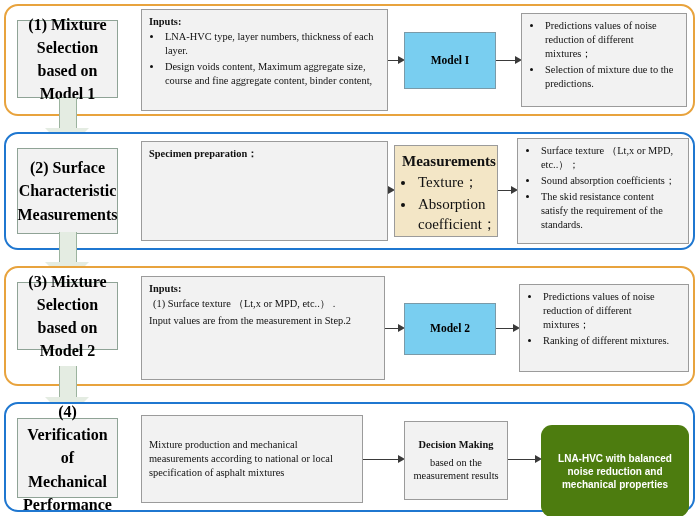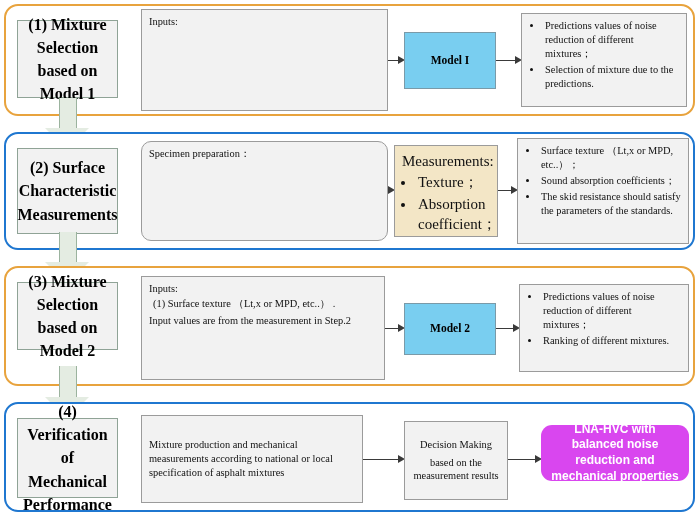--- a/index.html
+++ b/index.html
@@ -54,34 +54,34 @@
     position:absolute;
     background:#f2f2f2;
     border:1px solid #9b9b9b;
     box-sizing:border-box;
     padding:5px 7px;
     font-size:10.4px;
     line-height:1.34;
     color:#111;
     overflow:hidden;
   }
-  .cbox .hd{font-weight:normal;display:block;margin-bottom:1px;}
+  .cbox .hd{font-weight:bold;display:block;margin-bottom:1px;}
   .cbox ul{margin:0;padding:0 0 0 14px;list-style:disc;}
   .cbox ul li{margin:0 0 2px 0;padding-left:2px;}
   .cbox ol{margin:0;padding:0 0 0 4px;list-style:none;}
   .cbox ol li{margin:0 0 3px 0;}
   .cbox p{margin:2px 0 0 0;}
 
   
   #s1-inputs{left:141px; top:9px;  width:247px; height:102px;}
   #s1-model {left:404px; top:32px; width:92px;  height:57px;}
   #s1-out   {left:521px; top:13px; width:166px; height:94px;}
 
   
-  #s2-spec  {left:141px; top:141px; width:247px; height:100px;border-radius:10px;}
+  #s2-spec  {left:141px; top:141px; width:247px; height:100px;}
   #s2-meas  {left:394px; top:145px; width:104px; height:92px;}
   #s2-out   {left:517px; top:138px; width:172px; height:106px;}
 
   
   #s3-inputs{left:141px; top:276px; width:244px; height:104px;}
   #s3-model {left:404px; top:303px; width:92px;  height:52px;}
   #s3-out   {left:519px; top:284px; width:170px; height:88px;}
 
   
   #s4-mix   {left:141px; top:415px; width:222px; height:88px;}
@@ -102,29 +102,29 @@
   .decbox{
     text-align:center;
     font-size:10.4px;
     display:flex;flex-direction:column;align-items:center;justify-content:center;
   }
   .decbox .hd{margin-bottom:4px;}
   .plain{font-size:10.4px;display:flex;align-items:center;}
 
   .greenbox{
     position:absolute;
-    left:541px; top:425px; width:148px; height:56px;
-    background:#d946ef;
+    left:541px; top:425px; width:148px; height:92px;
+    background:#4d7c0f;
     border-radius:11px;
     display:flex;align-items:center;justify-content:center;
     text-align:center;
     color:#ffffff;
     font-family:"Liberation Sans", sans-serif;
     font-weight:bold;
-    font-size:12px;
+    font-size:10px;
     line-height:1.3;
     padding:0 6px;
     box-sizing:border-box;
   }
 
   
   .harrow{position:absolute;height:9px;}
   .harrow .ln{position:absolute;left:0;top:4px;height:1.4px;background:#3a3a3a;}
   .harrow .hd2{
     position:absolute;top:0;right:0;
@@ -170,20 +170,24 @@
 <div class="flow">
 
   <div class="section sec-orange" id="sec1"></div>
 
   <div class="stepbox" id="step1">
     <span>(1) Mixture Selection based on Model 1</span>
   </div>
 
   <div class="cbox" id="s1-inputs">
     <span class="hd">Inputs:</span>
+    <ul>
+      <li>LNA-HVC type, layer numbers, thickness of each layer.</li>
+      <li>Design voids content, Maximum aggregate size, course and fine aggregate content, binder content,</li>
+    </ul>
   </div>
 
   <div class="harrow" id="a1">
     <div class="ln" style="width:10px"></div>
       <div class="hd2"></div>
   </div>
 
   <div class="cbox modelbox" id="s1-model">
     <span>Model I</span>
   </div>
@@ -231,21 +235,21 @@
 
   <div class="harrow" id="a4">
     <div class="ln" style="width:13px"></div>
       <div class="hd2"></div>
   </div>
 
   <div class="cbox" id="s2-out">
     <ul>
       <li>Surface texture （Lt,x or MPD, etc..）；</li>
       <li>Sound absorption coefficients；</li>
-      <li>The skid resistance should satisfy the parameters of the standards.</li>
+      <li>The skid resistance content satisfy the requirement of the standards.</li>
     </ul>
   </div>
 
   <div class="varrow" id="v2">
     <div class="shaft"></div>
       <div class="head"></div>
   </div>
 
   <div class="section sec-orange" id="sec3"></div>
 

